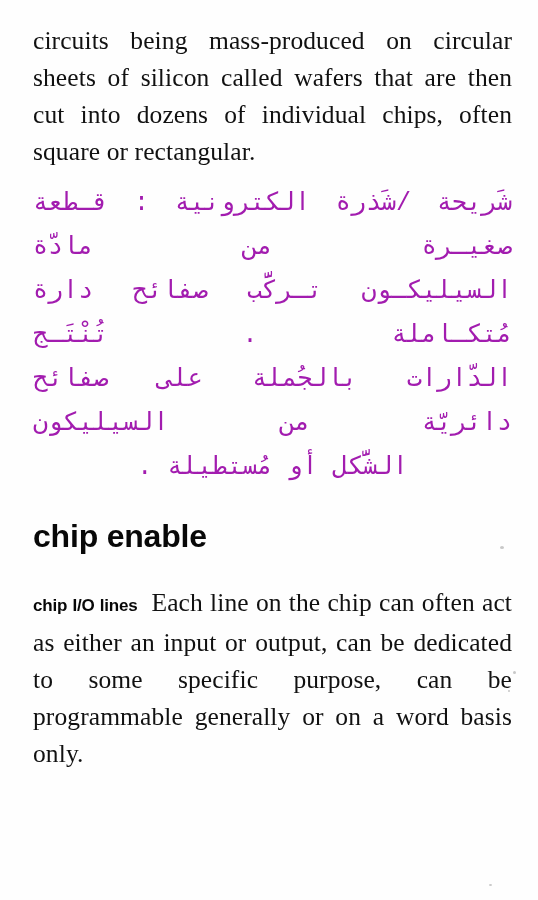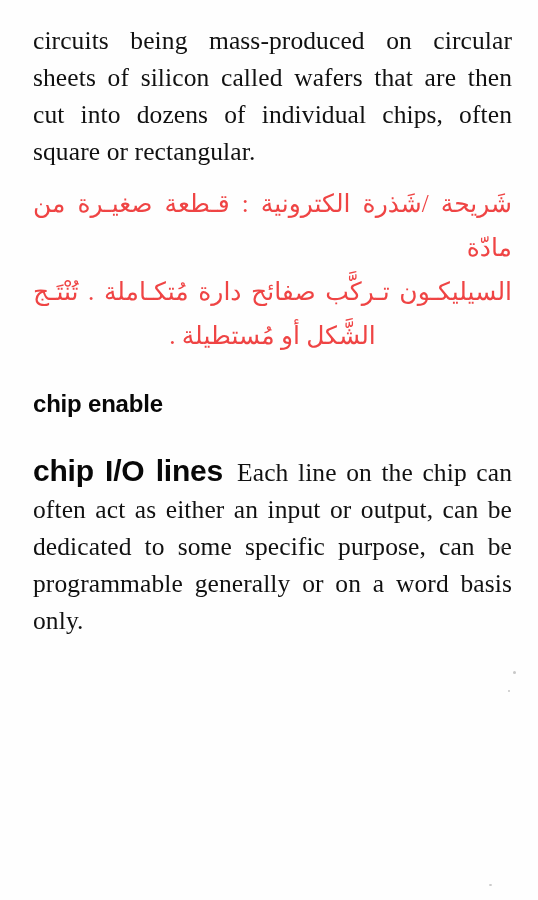--- a/index.html
+++ b/index.html
@@ -40,47 +40,47 @@
     text-align: justify;
     text-justify: inter-word;
     color: #111111;
     margin: 0;
     letter-spacing: 0.1px;
   }
 
   .headword {
     font-family: "Liberation Sans", "DejaVu Sans", sans-serif;
     font-weight: bold;
-    font-size: 30px;
+    font-size: 17px;
     letter-spacing: -0.2px;
     color: #080808;
   }
   .headword-block {
     font-family: "Liberation Sans", "DejaVu Sans", sans-serif;
     font-weight: bold;
-    font-size: 24px;
+    font-size: 32px;
     letter-spacing: -0.2px;
     color: #080808;
     margin: 0;
     line-height: 32px;
   }
   .gap-after-headword {
     display: inline-block;
     width: 14px;
   }
 
   
   .ar-para {
     direction: rtl;
     unicode-bidi: bidi-override;
     text-align: right;
-    font-family: Liberation Serif, serif;
+    font-family: Liberation Mono, monospace;
     font-size: 25px;
     line-height: 44px;
-    color: #ef4444;
+    color: #a21caf;
     margin: 0;
   }
   .ar-line {
     display: block;
     white-space: nowrap;
   }
   .ar-line.justified {
     text-align: justify;
     text-align-last: justify;
     white-space: normal;
@@ -113,20 +113,21 @@
 <div class="page">
   <div class="column">
 
     <p class="en-para">circuits being mass-produced on circular sheets of silicon called wafers that are then cut into dozens of individual chips, often square or rectangular.</p>
 
     <div class="sp-12"></div>
 
     <div class="ar-para">
       <span class="ar-line justified">شَريحة /شَذرة الكترونية : قـطعة صغيـرة من مادّة</span>
       <span class="ar-line justified">السيليكـون تـركَّب صفائح دارة مُتكـاملة . تُنْتَـج</span>
+      <span class="ar-line justified">الدّارات بالجُملة على صفائح دائريّة من السيليكون</span>
       <span class="ar-line right">الشَّكل أو مُستطيلة .</span>
     </div>
 
     <div class="sp-30"></div>
 
     <p class="headword-block">chip enable</p>
 
     <div class="sp-6"></div>
 
 

